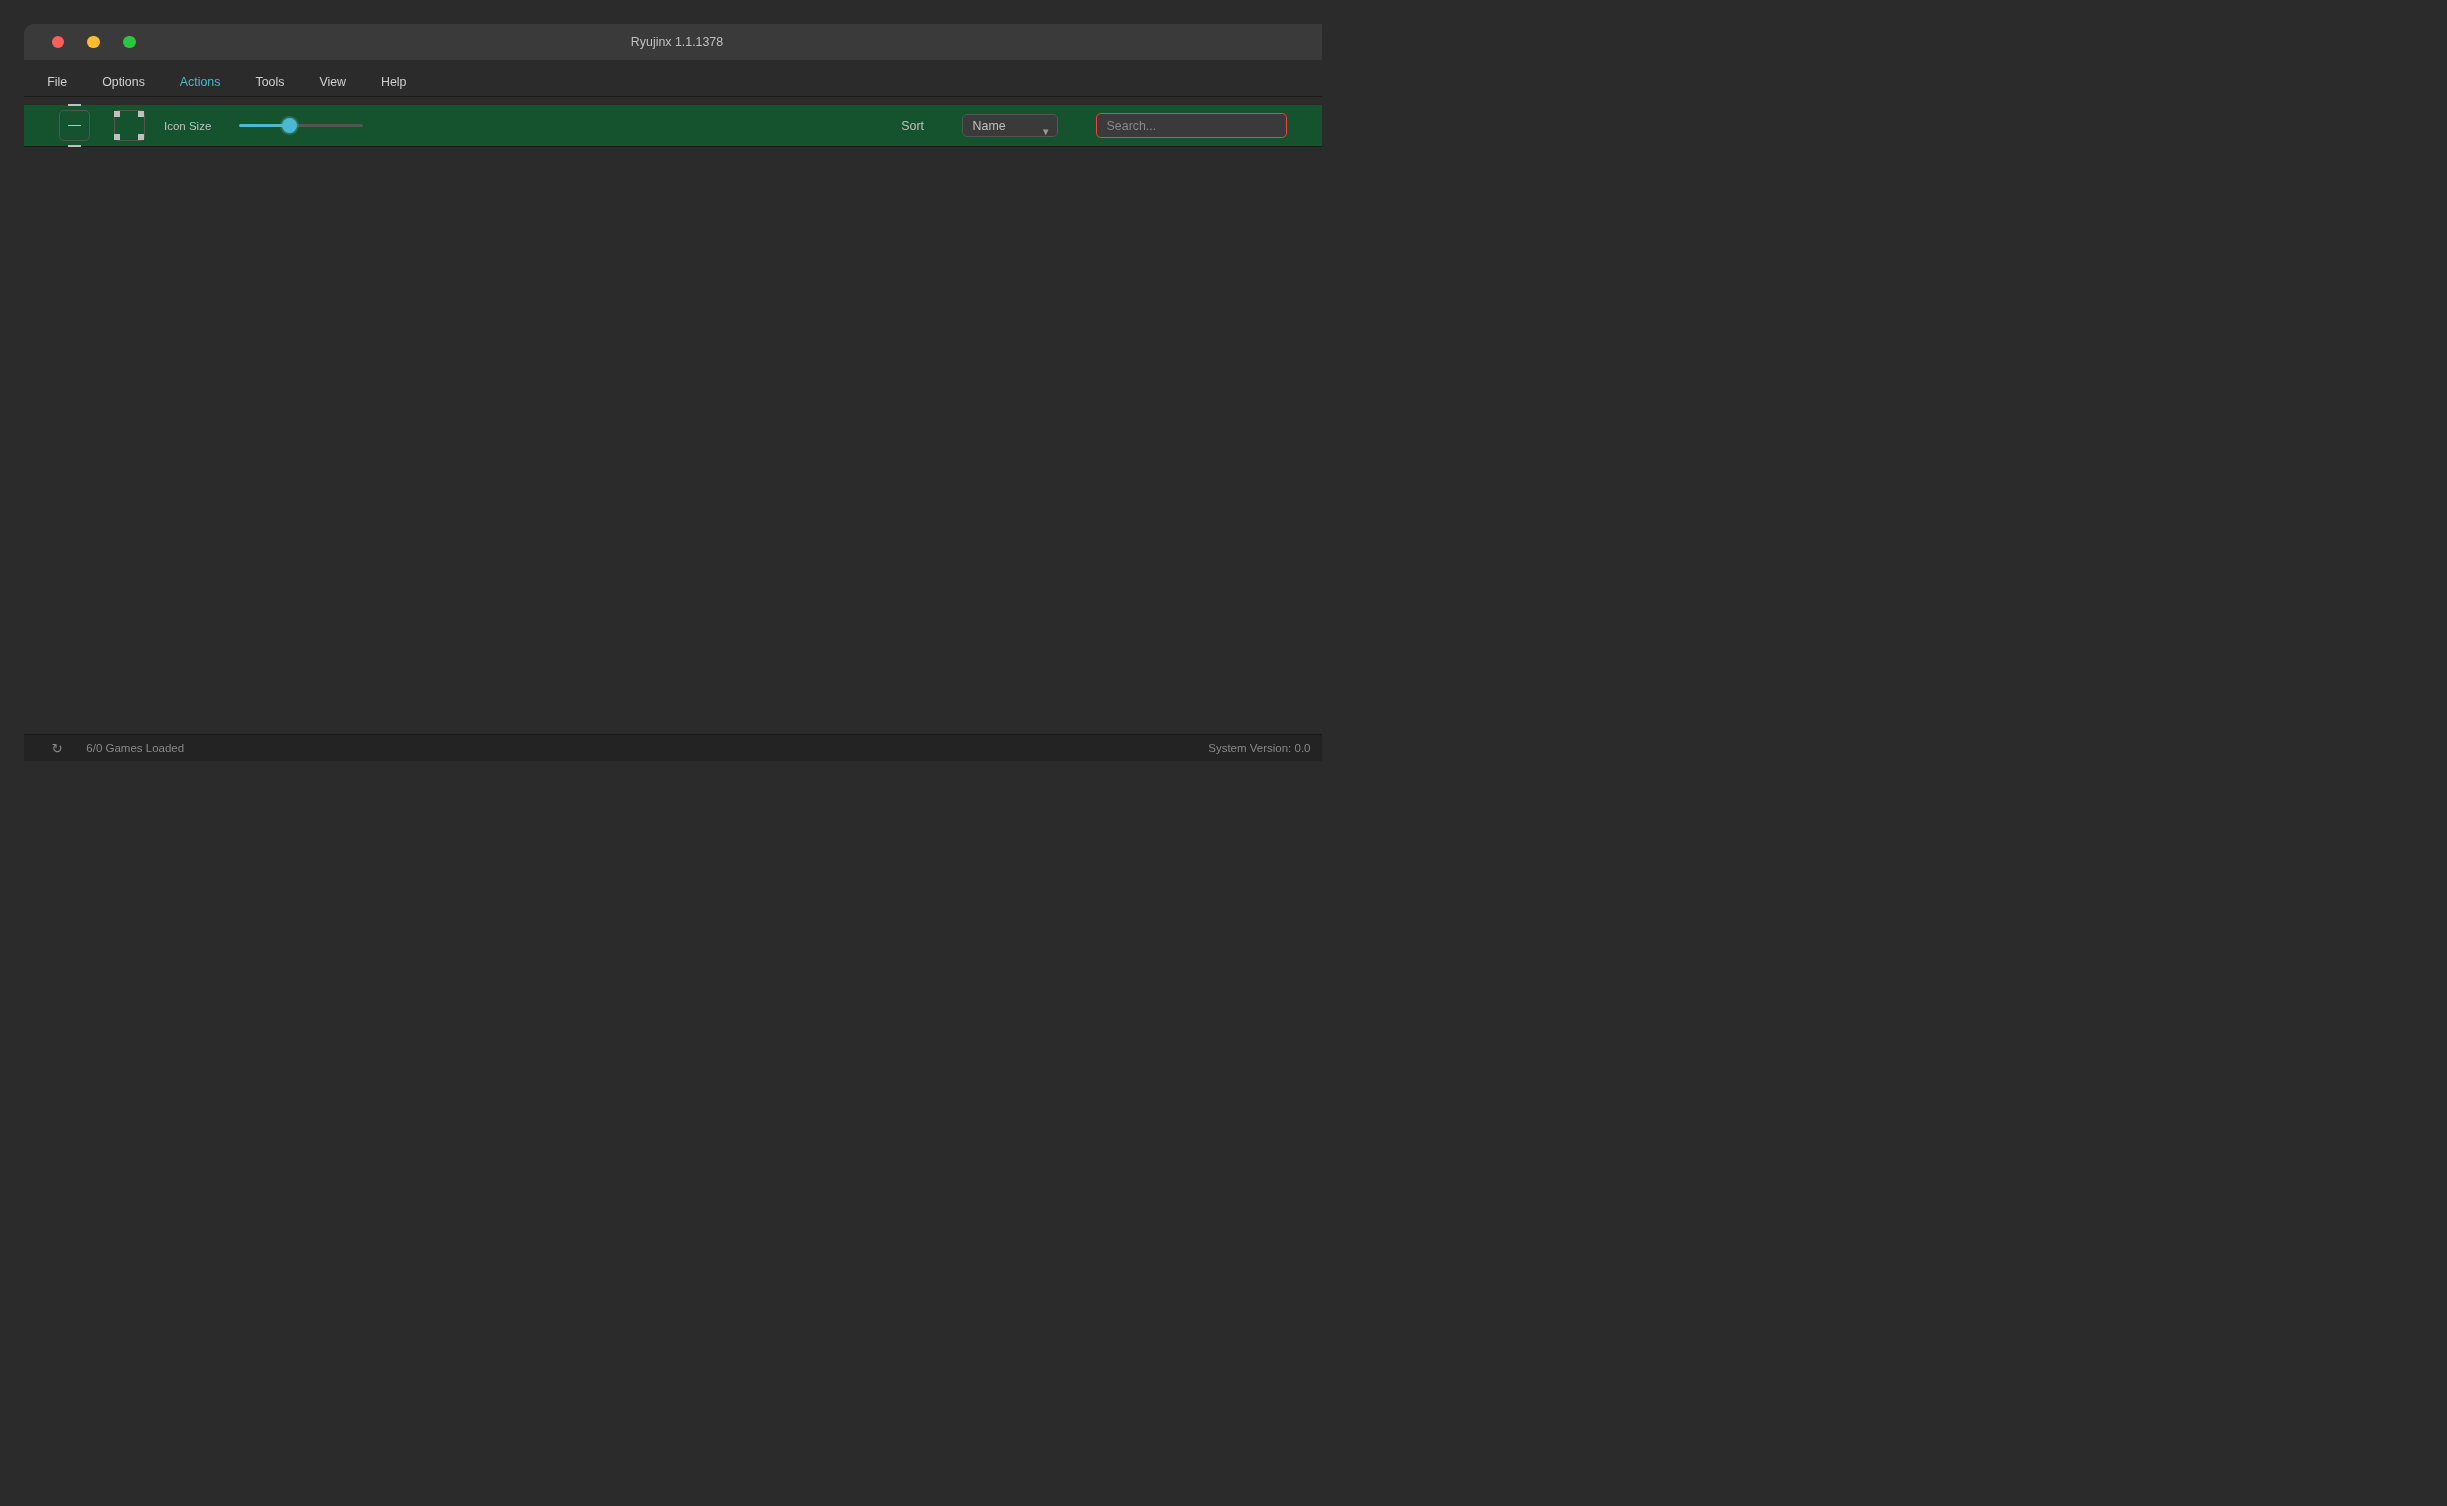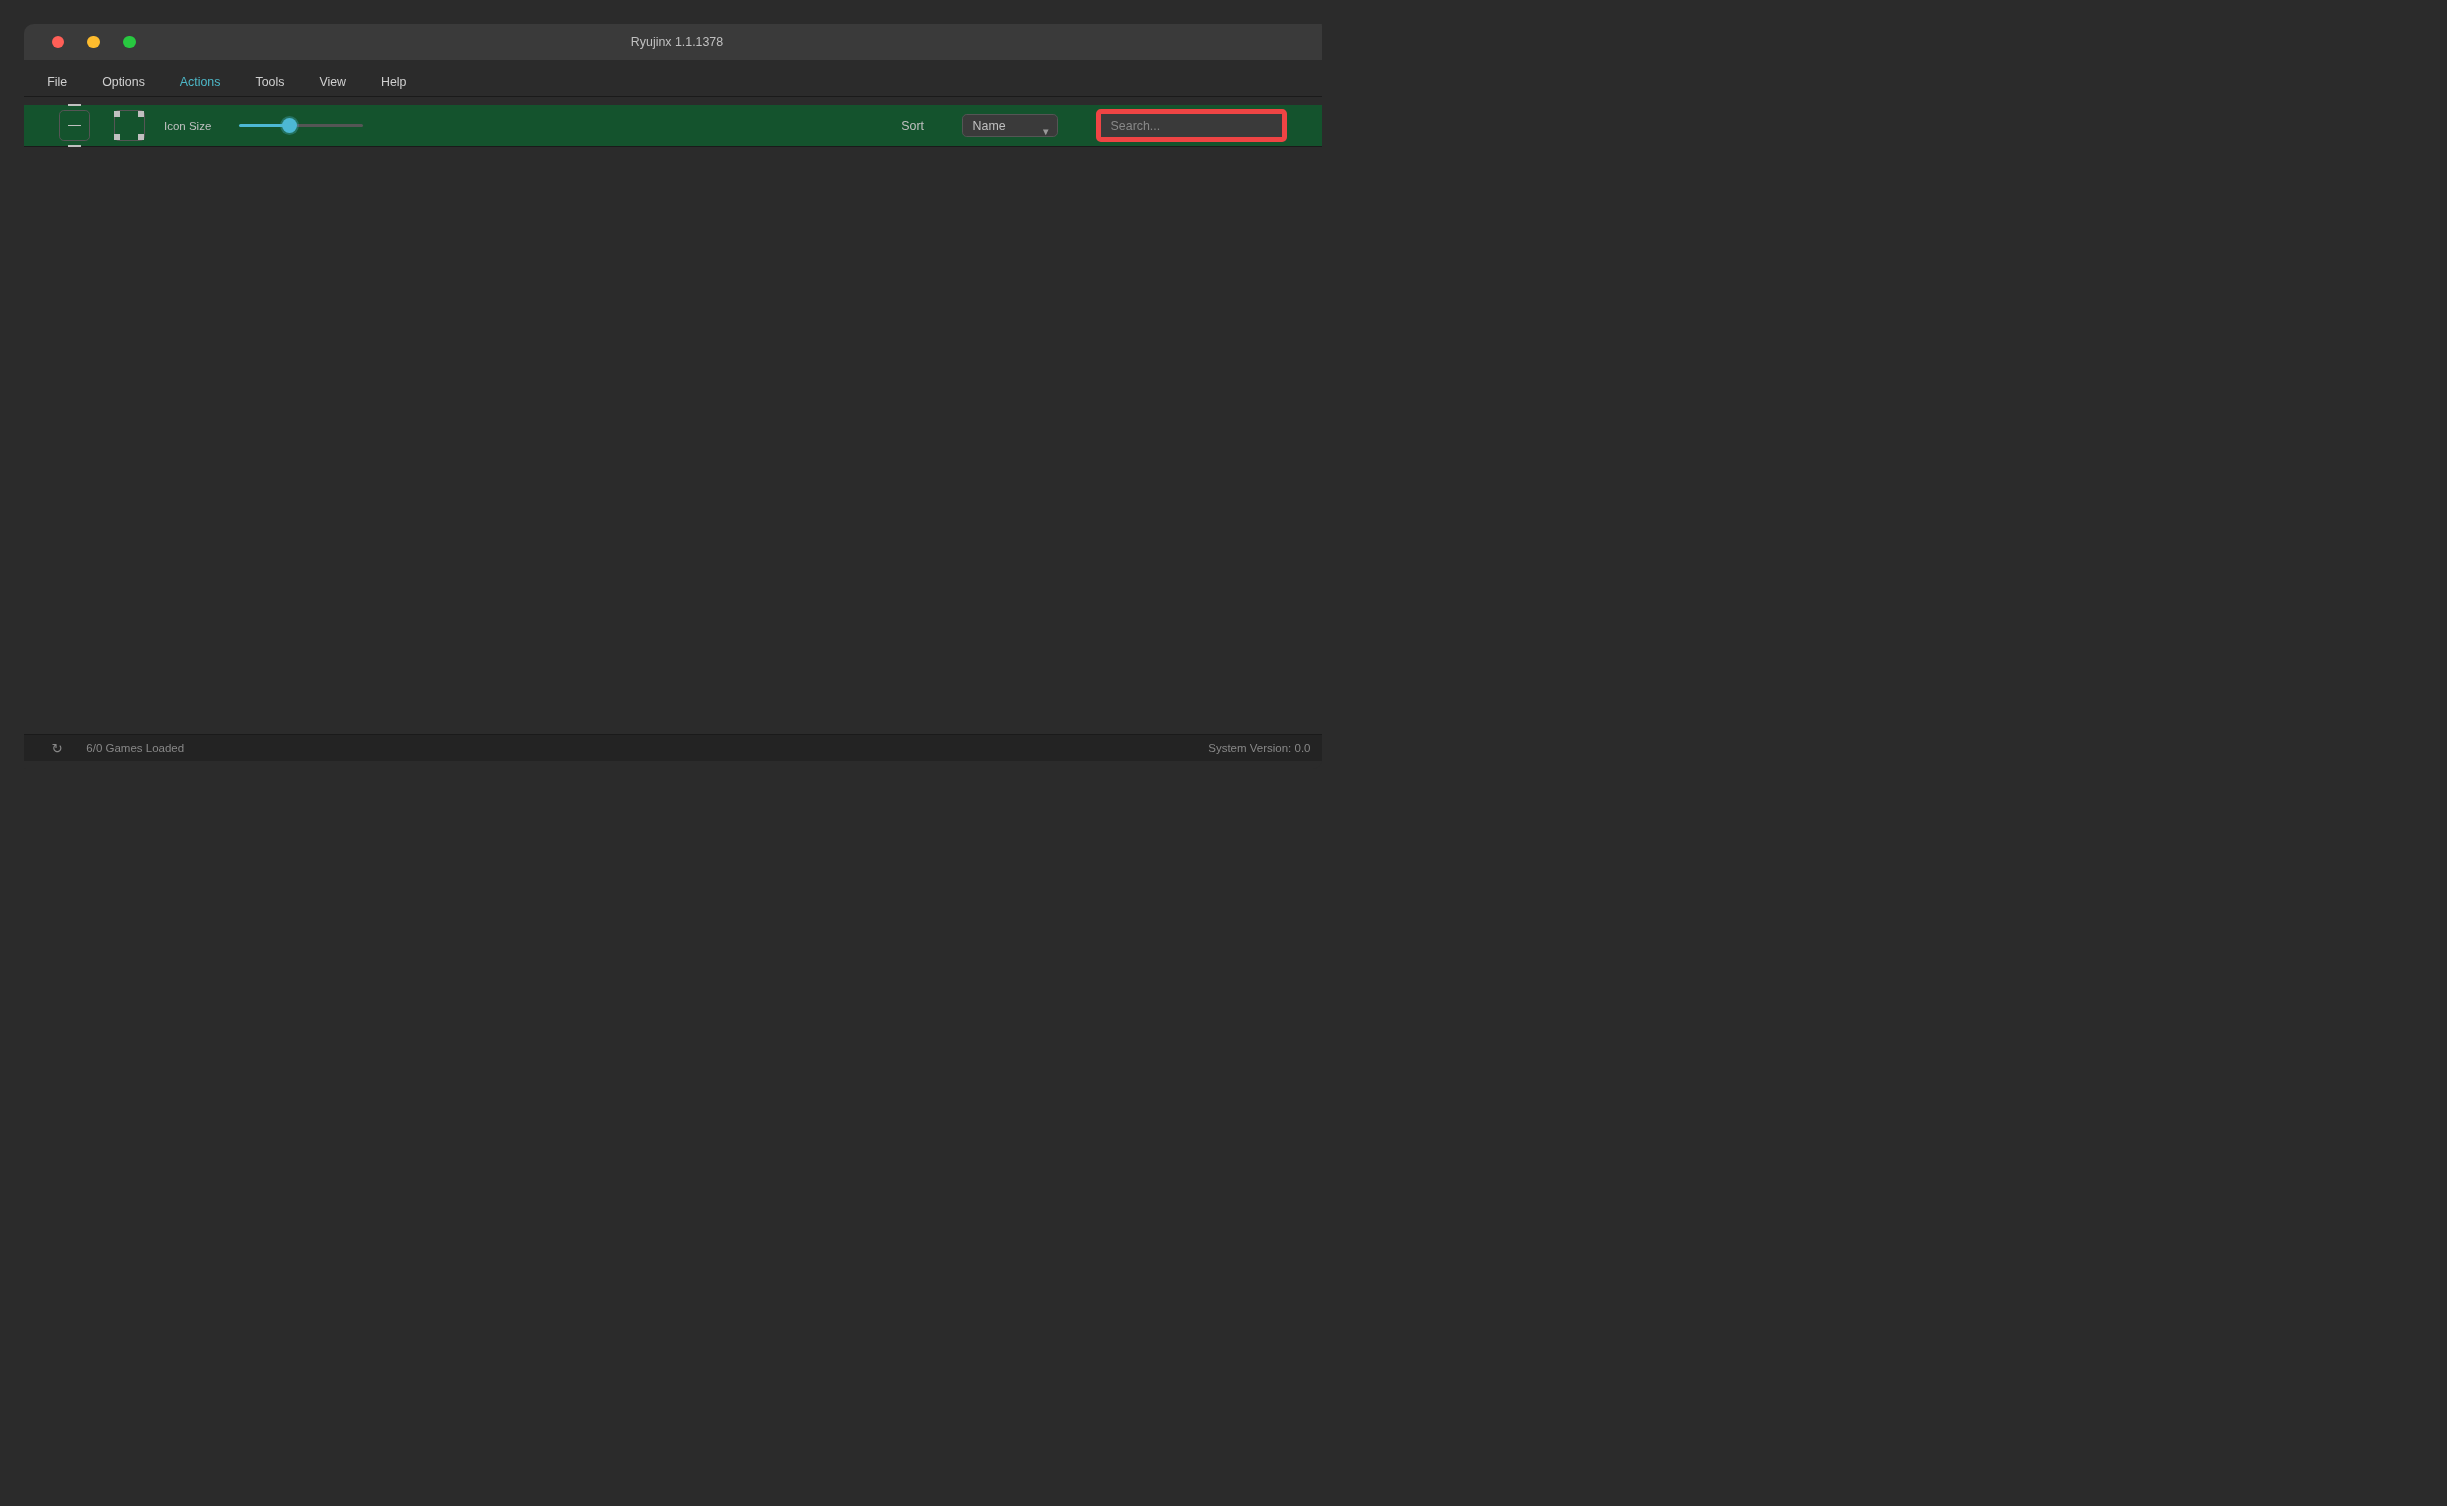--- a/index.html
+++ b/index.html
@@ -203,21 +203,21 @@
       position: absolute;
       right: 7.6px;
       color: #999;
       font-size: 9.6px;
       pointer-events: none;
     }
 
     .search-input {
       background: #3a3a3a;
       color: #c0c0c0;
-      border: 5px solid #ef4444;
+      border: 1px solid #ef4444;
       border-radius: 4.8px;
       padding: 4.8px 9.6px;
       font-size: 12.4px;
       width: 191px;
       outline: none;
     }
 
     .search-input::placeholder {
       color: #888;
     }

